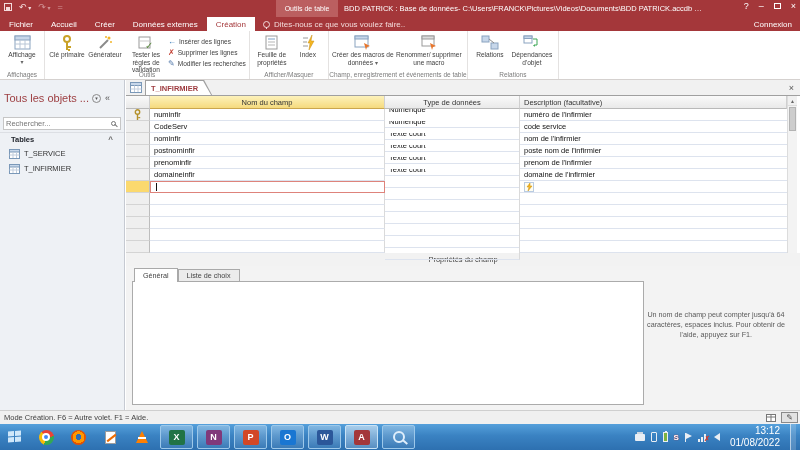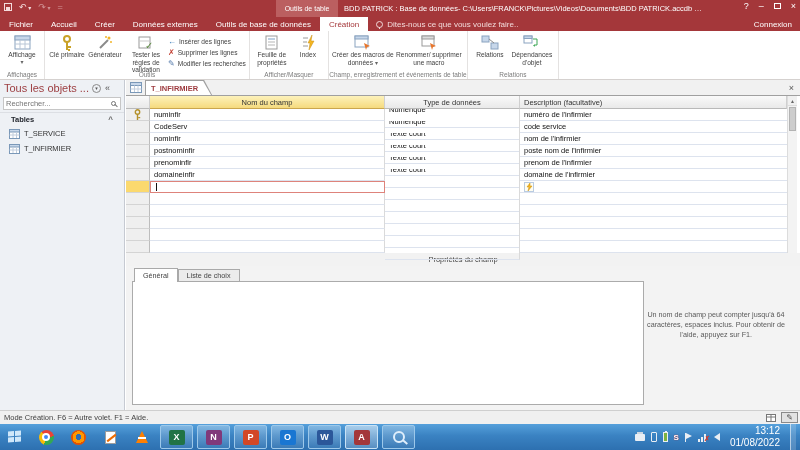--- a/index.html
+++ b/index.html
@@ -39,21 +39,21 @@
   .rbig{width:38px;min-width:34px;display:flex;flex-direction:column;align-items:center;text-align:center;
         font-size:6.6px;color:#3f3f3f;line-height:1.15;padding-top:1px;cursor:default}
   .rbig .ric{height:17px;display:flex;align-items:center;justify-content:center}
   .rsmalls{display:flex;flex-direction:column;justify-content:flex-start;padding-top:4px;gap:2px}
   .rsmall{display:flex;align-items:center;gap:3px;font-size:6.6px;color:#3f3f3f;height:9px;white-space:nowrap;cursor:default}
   .glyph{font-size:8px;line-height:1}
   .arrow-dn{font-size:6px;color:#666}
 
   
   .navpane{position:absolute;left:0;top:80px;width:125px;bottom:40px;background:#eef1f5;border-right:1px solid #c6cad2}
-  .navtitle{display:flex;align-items:center;height:16px;padding:8px 4px;color:#9d3e41;font-size:11px;white-space:nowrap}
+  .navtitle{display:flex;align-items:center;height:36px;padding:8px 4px;color:#9d3e41;font-size:11px;white-space:nowrap}
   .navtitle .t{overflow:hidden;text-overflow:ellipsis}
   .nav-dd{width:9px;height:9px;border:1px solid #8a8a8a;border-radius:50%;margin-left:3px;display:flex;
           align-items:center;justify-content:center;font-size:5px;color:#555;flex:none}
   .nav-shutter{margin-left:4px;color:#555;font-size:9px;flex:none}
   .navsearch{display:flex;align-items:center;height:13px;margin:1px 3px 2px 3px;background:#fff;
              border:1px solid #c6c6c6;padding:0 2px}
   .navsearch input{flex:1;border:none;outline:none;font-size:7.5px;color:#444;
                    font-family:"Liberation Sans",sans-serif;background:transparent;min-width:0}
   .mag{width:5px;height:5px;border:1px solid #777;border-radius:50%;position:relative;flex:none;margin-right:2px}
   .mag::after{content:'';position:absolute;width:4px;height:1px;background:#777;right:-3px;bottom:-1px;transform:rotate(45deg)}
@@ -180,21 +180,20 @@
       <span class="maxbox"></span>
       <span>×</span>
     </div>
   </div>
 
   <div class="tabrow">
     <span class="rtab">Fichier</span>
     <span class="rtab">Accueil</span>
     <span class="rtab">Créer</span>
     <span class="rtab">Données externes</span>
-    <span class="rtab">Outils de base de données</span>
     <span class="rtab active">Création</span>
     <span class="tellme">
       <span class="bulb"></span>
       <span>Dites-nous ce que vous voulez faire..</span>
     </span>
     <span class="account">Connexion</span>
   </div>
 
   <div class="ribbon">
     <div class="rgroup">

